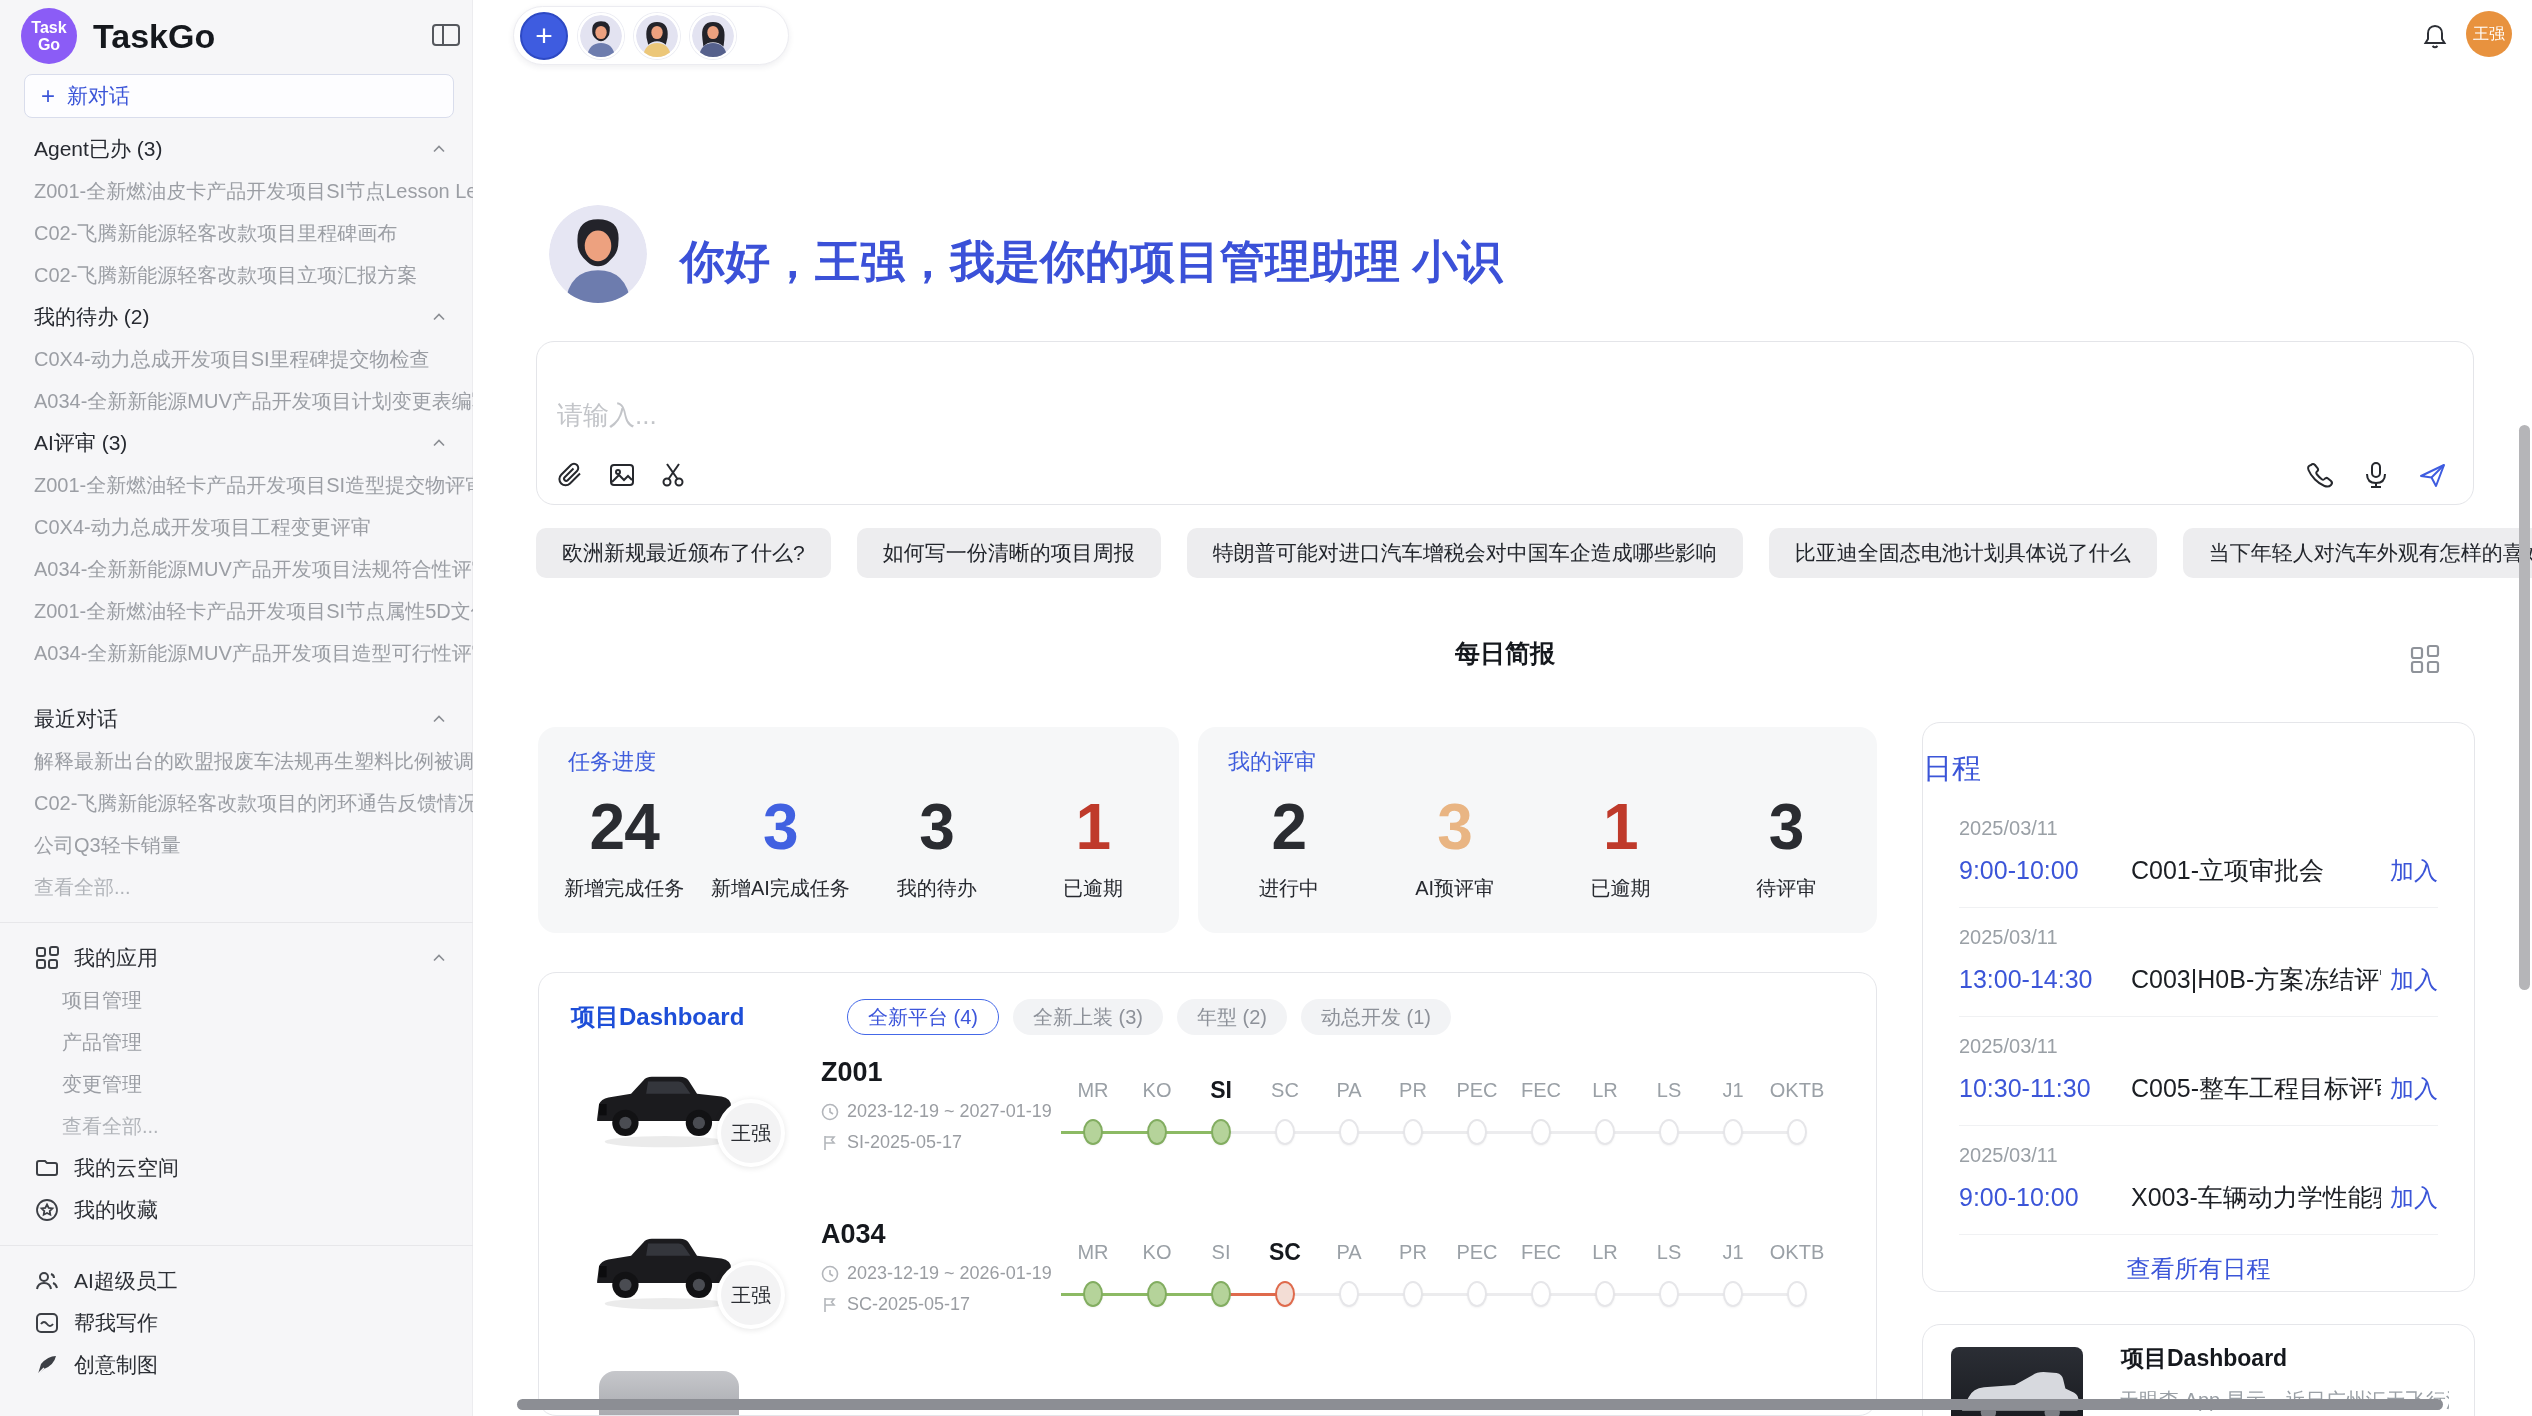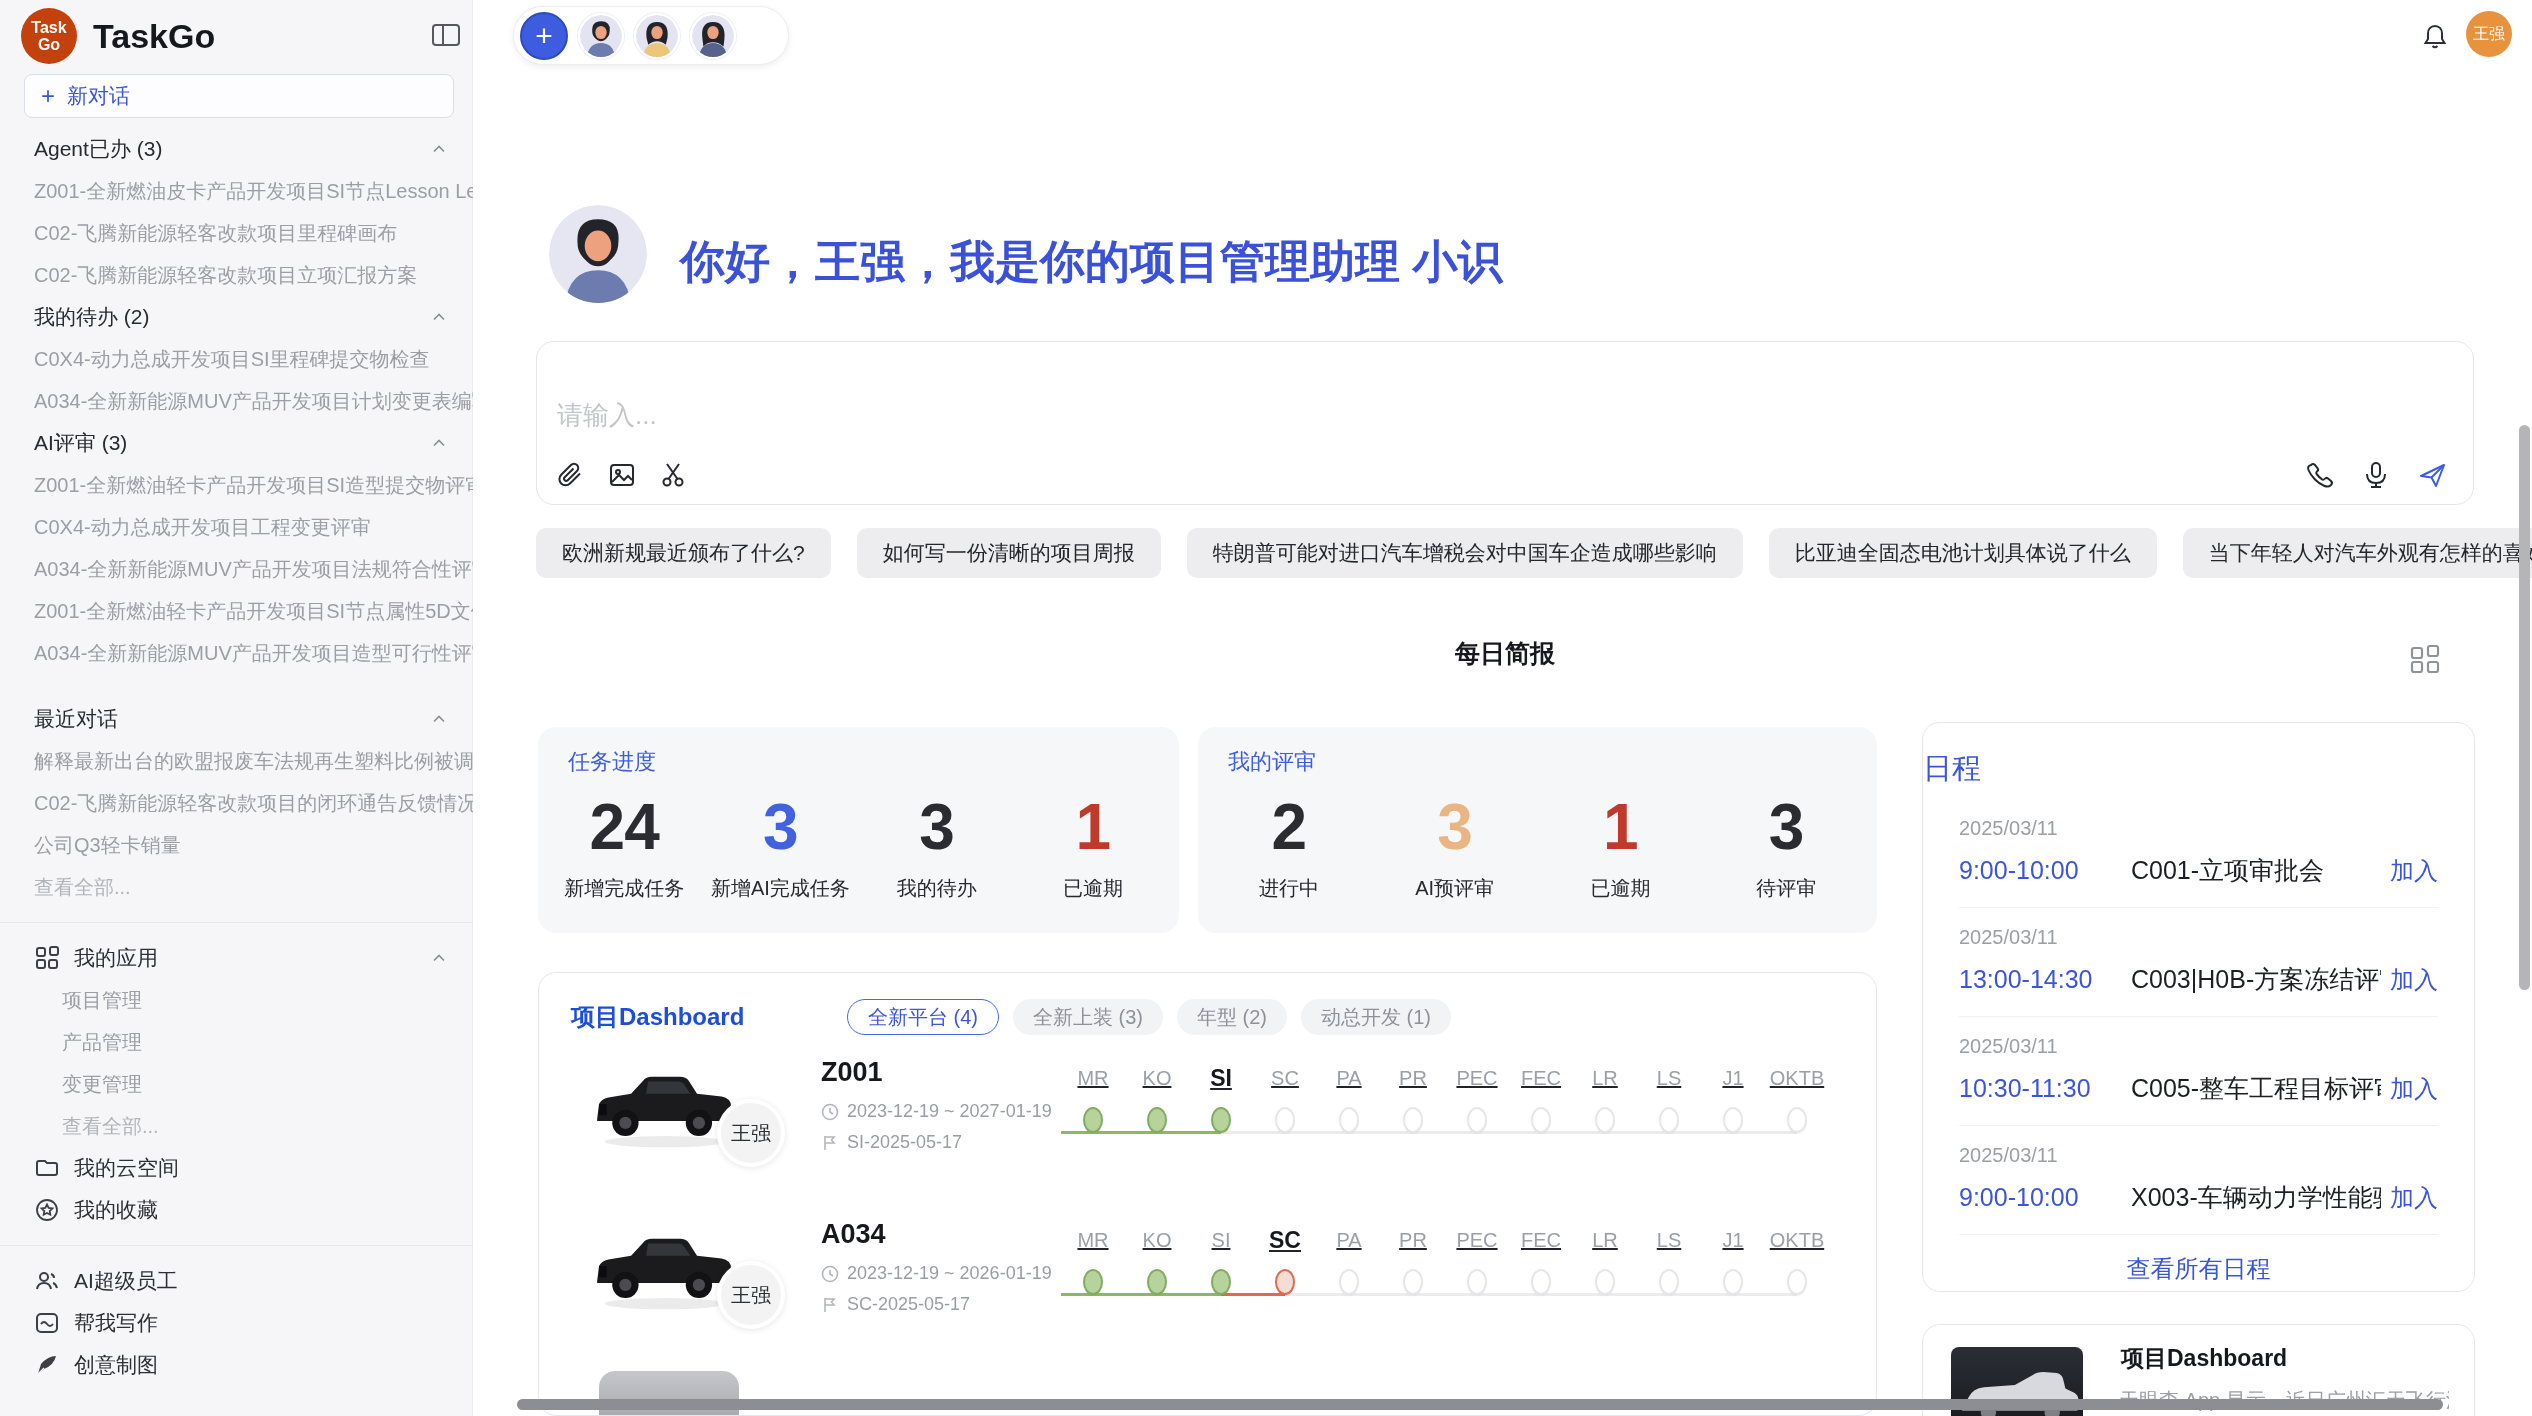--- a/index.html
+++ b/index.html
@@ -3,21 +3,21 @@
 <meta charset="utf-8">
 <style>
   * { margin:0; padding:0; box-sizing:border-box; }
   html,body { width:2532px; height:1416px; overflow:hidden; background:#fff;
     font-family:"Liberation Sans","DejaVu Sans",sans-serif; color:#21242b; }
 
   
   .sidebar { position:absolute; left:0; top:0; width:473px; height:1416px;
     background:#f6f6f8; border-right:1px solid #ececef; }
   .logo-row { position:absolute; left:21px; top:8px; display:flex; align-items:center; }
-  .logo-circle { width:56px; height:56px; border-radius:50%; background:#c2410c; color:#fff;
+  .logo-circle { width:56px; height:56px; border-radius:50%; background:#8b5cf6; color:#fff;
     display:flex; flex-direction:column; align-items:center; justify-content:center;
     font-size:16px; line-height:17px; font-weight:700; }
   .logo-title { margin-left:16px; font-size:34px; font-weight:700; color:#15181d; }
   .collapse-icon { position:absolute; left:431px; top:22px; width:30px; height:26px; color:#55585e; }
   .newchat-btn { position:absolute; left:24px; top:74px; width:430px; height:44px;
     background:#fdfdff; border:1px solid #d9ddec; border-radius:8px; display:flex;
     align-items:center; padding-left:16px; color:#3b55d8; font-size:21px; cursor:pointer; }
   .newchat-btn .plus { font-size:24px; margin-right:12px; font-weight:400; }
   .nav { position:absolute; left:0; top:128px; width:473px; }
   .nav-row { height:42px; display:flex; align-items:center; padding:0 24px 0 34px; white-space:nowrap; overflow:hidden; }
@@ -96,21 +96,21 @@
     display:flex; align-items:center; justify-content:center; font-size:20px; color:#2b2e33; }
   .proj-code { position:absolute; left:282px; top:18px; font-size:27px; font-weight:700; color:#15181d; }
   .proj-meta { position:absolute; left:282px; display:flex; align-items:center; gap:8px;
     font-size:18px; color:#9a9da2; white-space:nowrap; }
   .proj-meta .mi { width:18px; height:18px; color:#b3b6bb; flex:0 0 auto; }
   .meta-date { top:62px; } .meta-flag { top:93px; }
   .ms-strip { position:absolute; left:522px; top:24px; width:768px; height:90px; }
   .ms-track { position:absolute; left:0; top:68px; width:736px; height:3px; background:#ececee; }
   .ms-track-done { position:absolute; left:0; top:68px; height:3px; background:#8cba64; }
   .ms-track-over { position:absolute; top:68px; height:3px; background:#df6a4c; }
-  .ms-cols { position:absolute; left:0; top:0; display:flex;text-decoration:underline; }
+  .ms-cols { position:absolute; left:0; top:12px; display:flex; }
   .ms-col { width:64px; display:flex; flex-direction:column; align-items:center; }
   .ms-label { height:30px; line-height:30px; font-size:20px; color:#9aa0a6; }
   .ms-dot { margin-top:14px; width:20px; height:26px; border-radius:50%;
     background:#fff; border:2px solid #e6e6e9; box-shadow:0 1px 2px rgba(0,0,0,.05); z-index:2; }
   .ms-col.done .ms-dot, .ms-col.current .ms-dot { background:#b5d39a; border-color:#82ad60; }
   .ms-col.overdue .ms-dot { background:#f3ddd5; border-color:#df6a4c; }
   .ms-col.current .ms-label, .ms-col.overdue .ms-label { color:#15181d; font-weight:700; font-size:23px; }
   .car-partial { position:absolute; left:60px; top:8px; width:140px; height:60px; border-radius:16px 16px 0 0;
     background:linear-gradient(#c6c7cb,#9fa1a6); }
 

